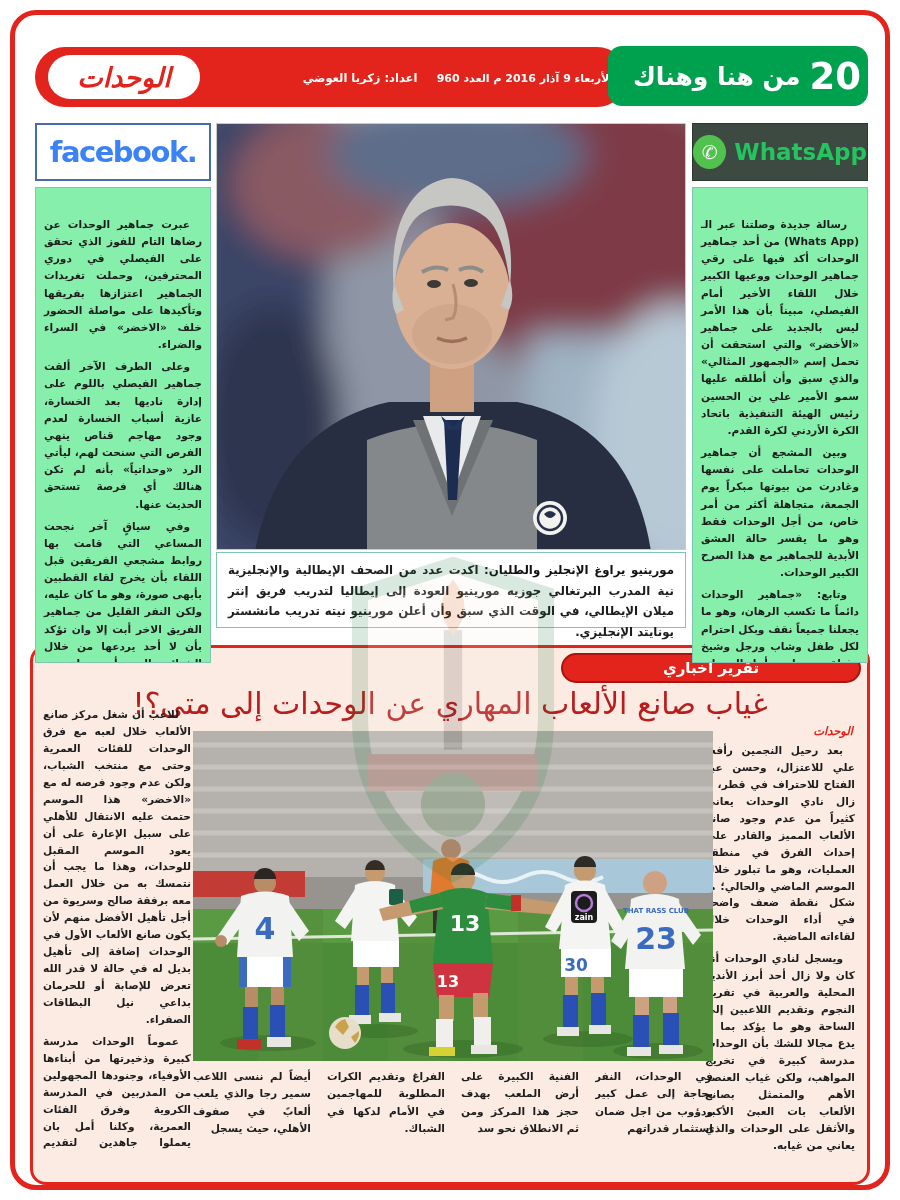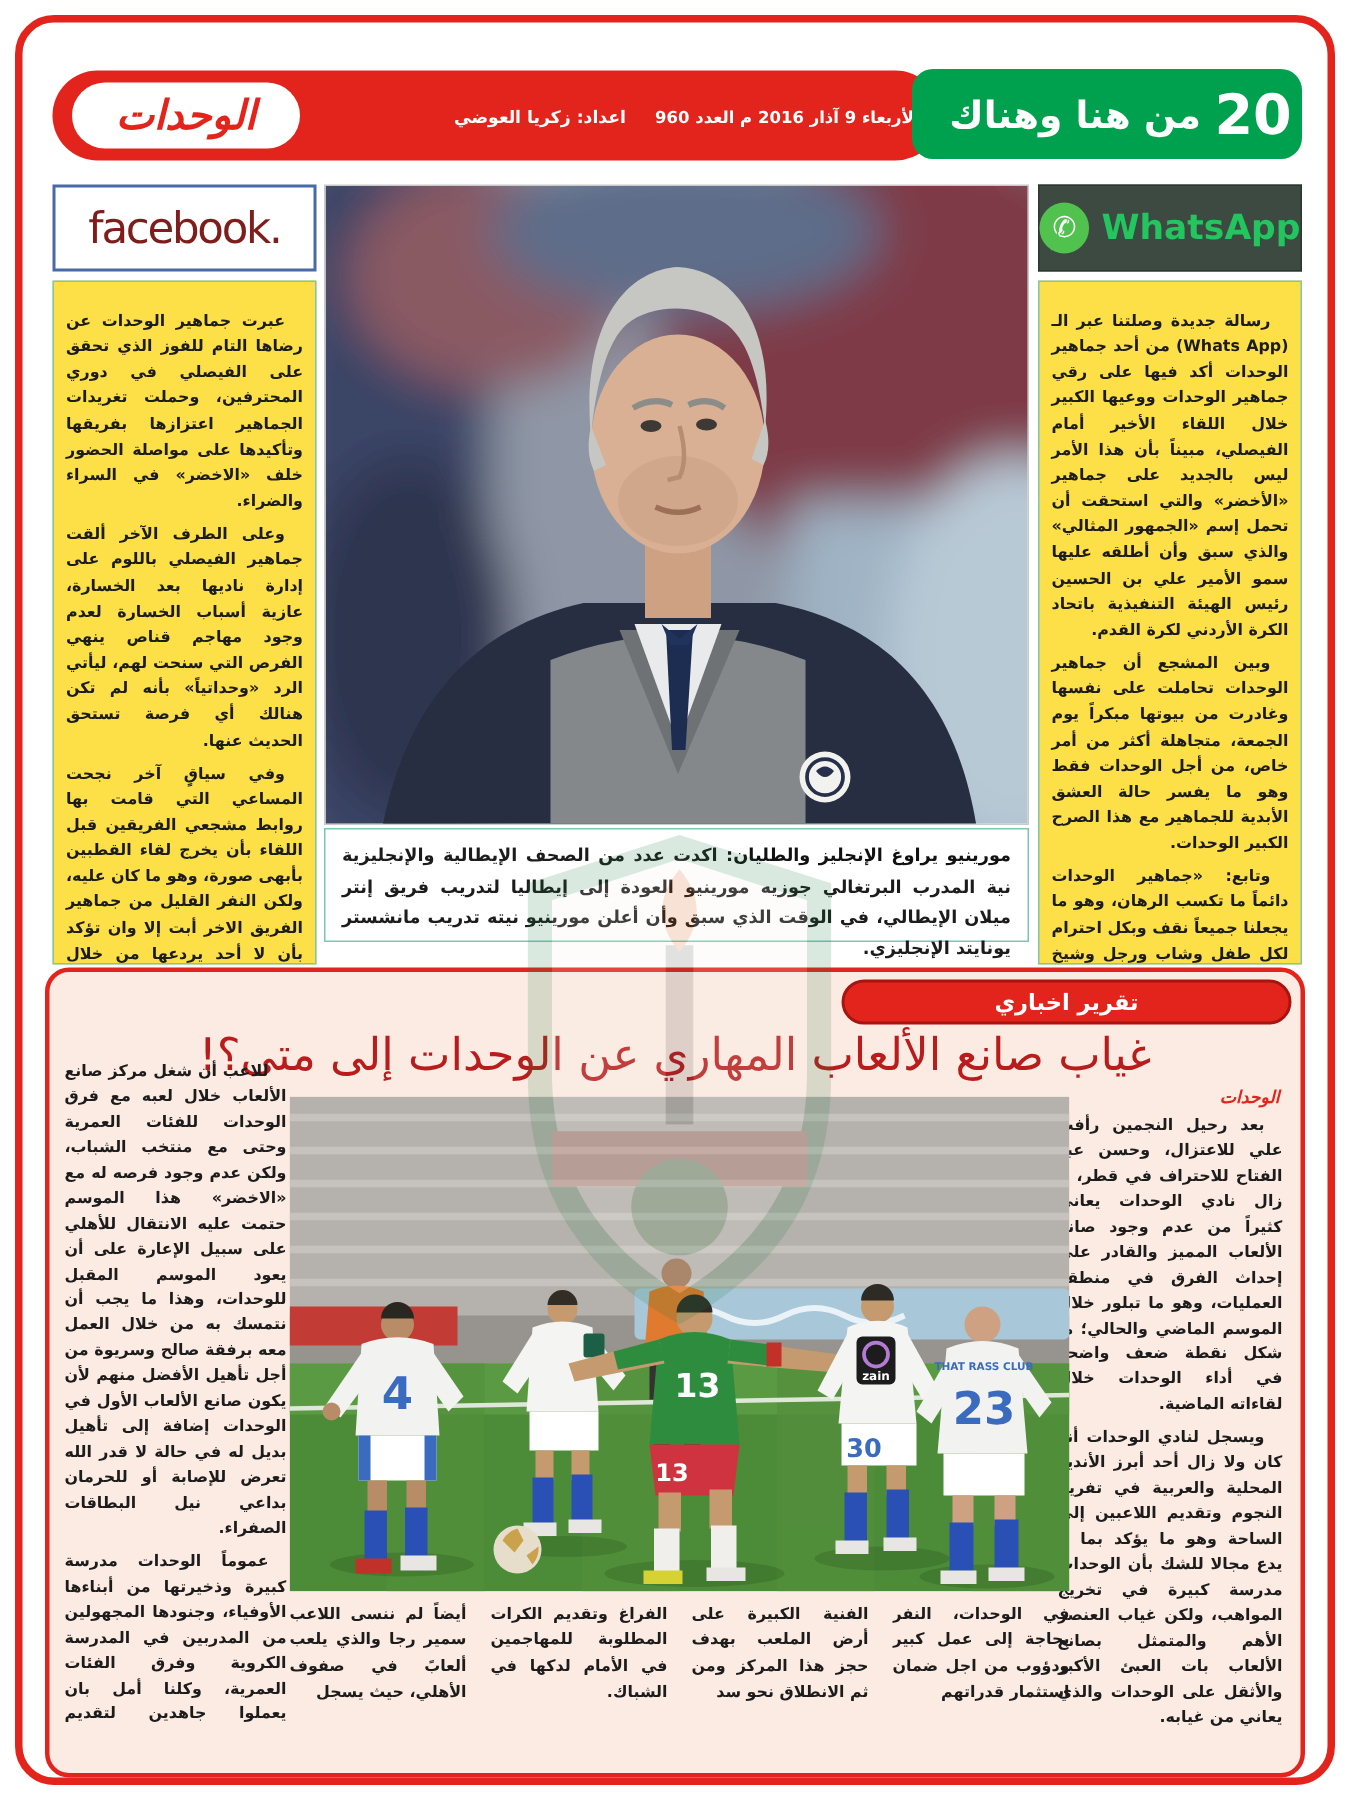--- a/index.html
+++ b/index.html
@@ -22,28 +22,28 @@
              gap:9px;color:#fff;z-index:3;}
   .pagenum{font-size:37px;font-weight:700;line-height:1;}
   .section-title{font-size:25px;font-weight:700;margin-left:18px;}
 
   
   .col{position:absolute;top:123px;width:176px;z-index:2;}
   .col-left{left:35px;}
   .col-right{left:692px;}
   .brand-box{height:58px;display:flex;align-items:center;justify-content:center;gap:8px;box-sizing:border-box;}
   .fb-box{background:#fff;border:2px solid #4a69a8;}
-  .fb-text{color:#7f1d1d;font-weight:400;font-size:29px;letter-spacing:-1.5px;}
+  .fb-text{color:#3b82f6;font-weight:700;font-size:29px;letter-spacing:-1.5px;}
   .wa-box{background:#3d4a42;border:1px solid #2c372f;}
   .wa-icon{width:34px;height:34px;border-radius:50%;background:#52c24e;display:flex;align-items:center;
            justify-content:center;color:#fff;font-size:19px;position:relative;}
   .wa-icon::after{content:"";position:absolute;left:2px;bottom:-4px;border:6px solid transparent;
                   border-top-color:#52c24e;transform:rotate(18deg);}
   .wa-text{color:#22c55e;font-weight:700;font-size:23px;}
-  .article-box{margin-top:6px;background:#fde047;border:1.5px solid #7cc6b2;padding:18px 8px;height:418px;
+  .article-box{margin-top:6px;background:#86efac;border:1.5px solid #7cc6b2;padding:28px 8px;height:418px;
                overflow:hidden;box-sizing:content-box;}
   .article-box p{margin:0 0 5px;direction:rtl;text-align:justify;font-size:10.6px;font-weight:700;
                  line-height:1.62;color:#1c1c1c;text-indent:12px;}
 
   
   .mourinho{position:absolute;left:216px;top:123px;width:470px;height:427px;z-index:2;
             border:1px solid #c9c9c9;box-sizing:border-box;overflow:hidden;}
   .caption{position:absolute;left:216px;top:552px;width:470px;height:76px;border:1.5px solid #7cc6b2;
            background:#fff;padding:7px 11px;box-sizing:border-box;z-index:2;}
   .caption p{margin:0;direction:rtl;text-align:justify;font-size:11.8px;font-weight:700;line-height:1.75;color:#1c1c1c;}

